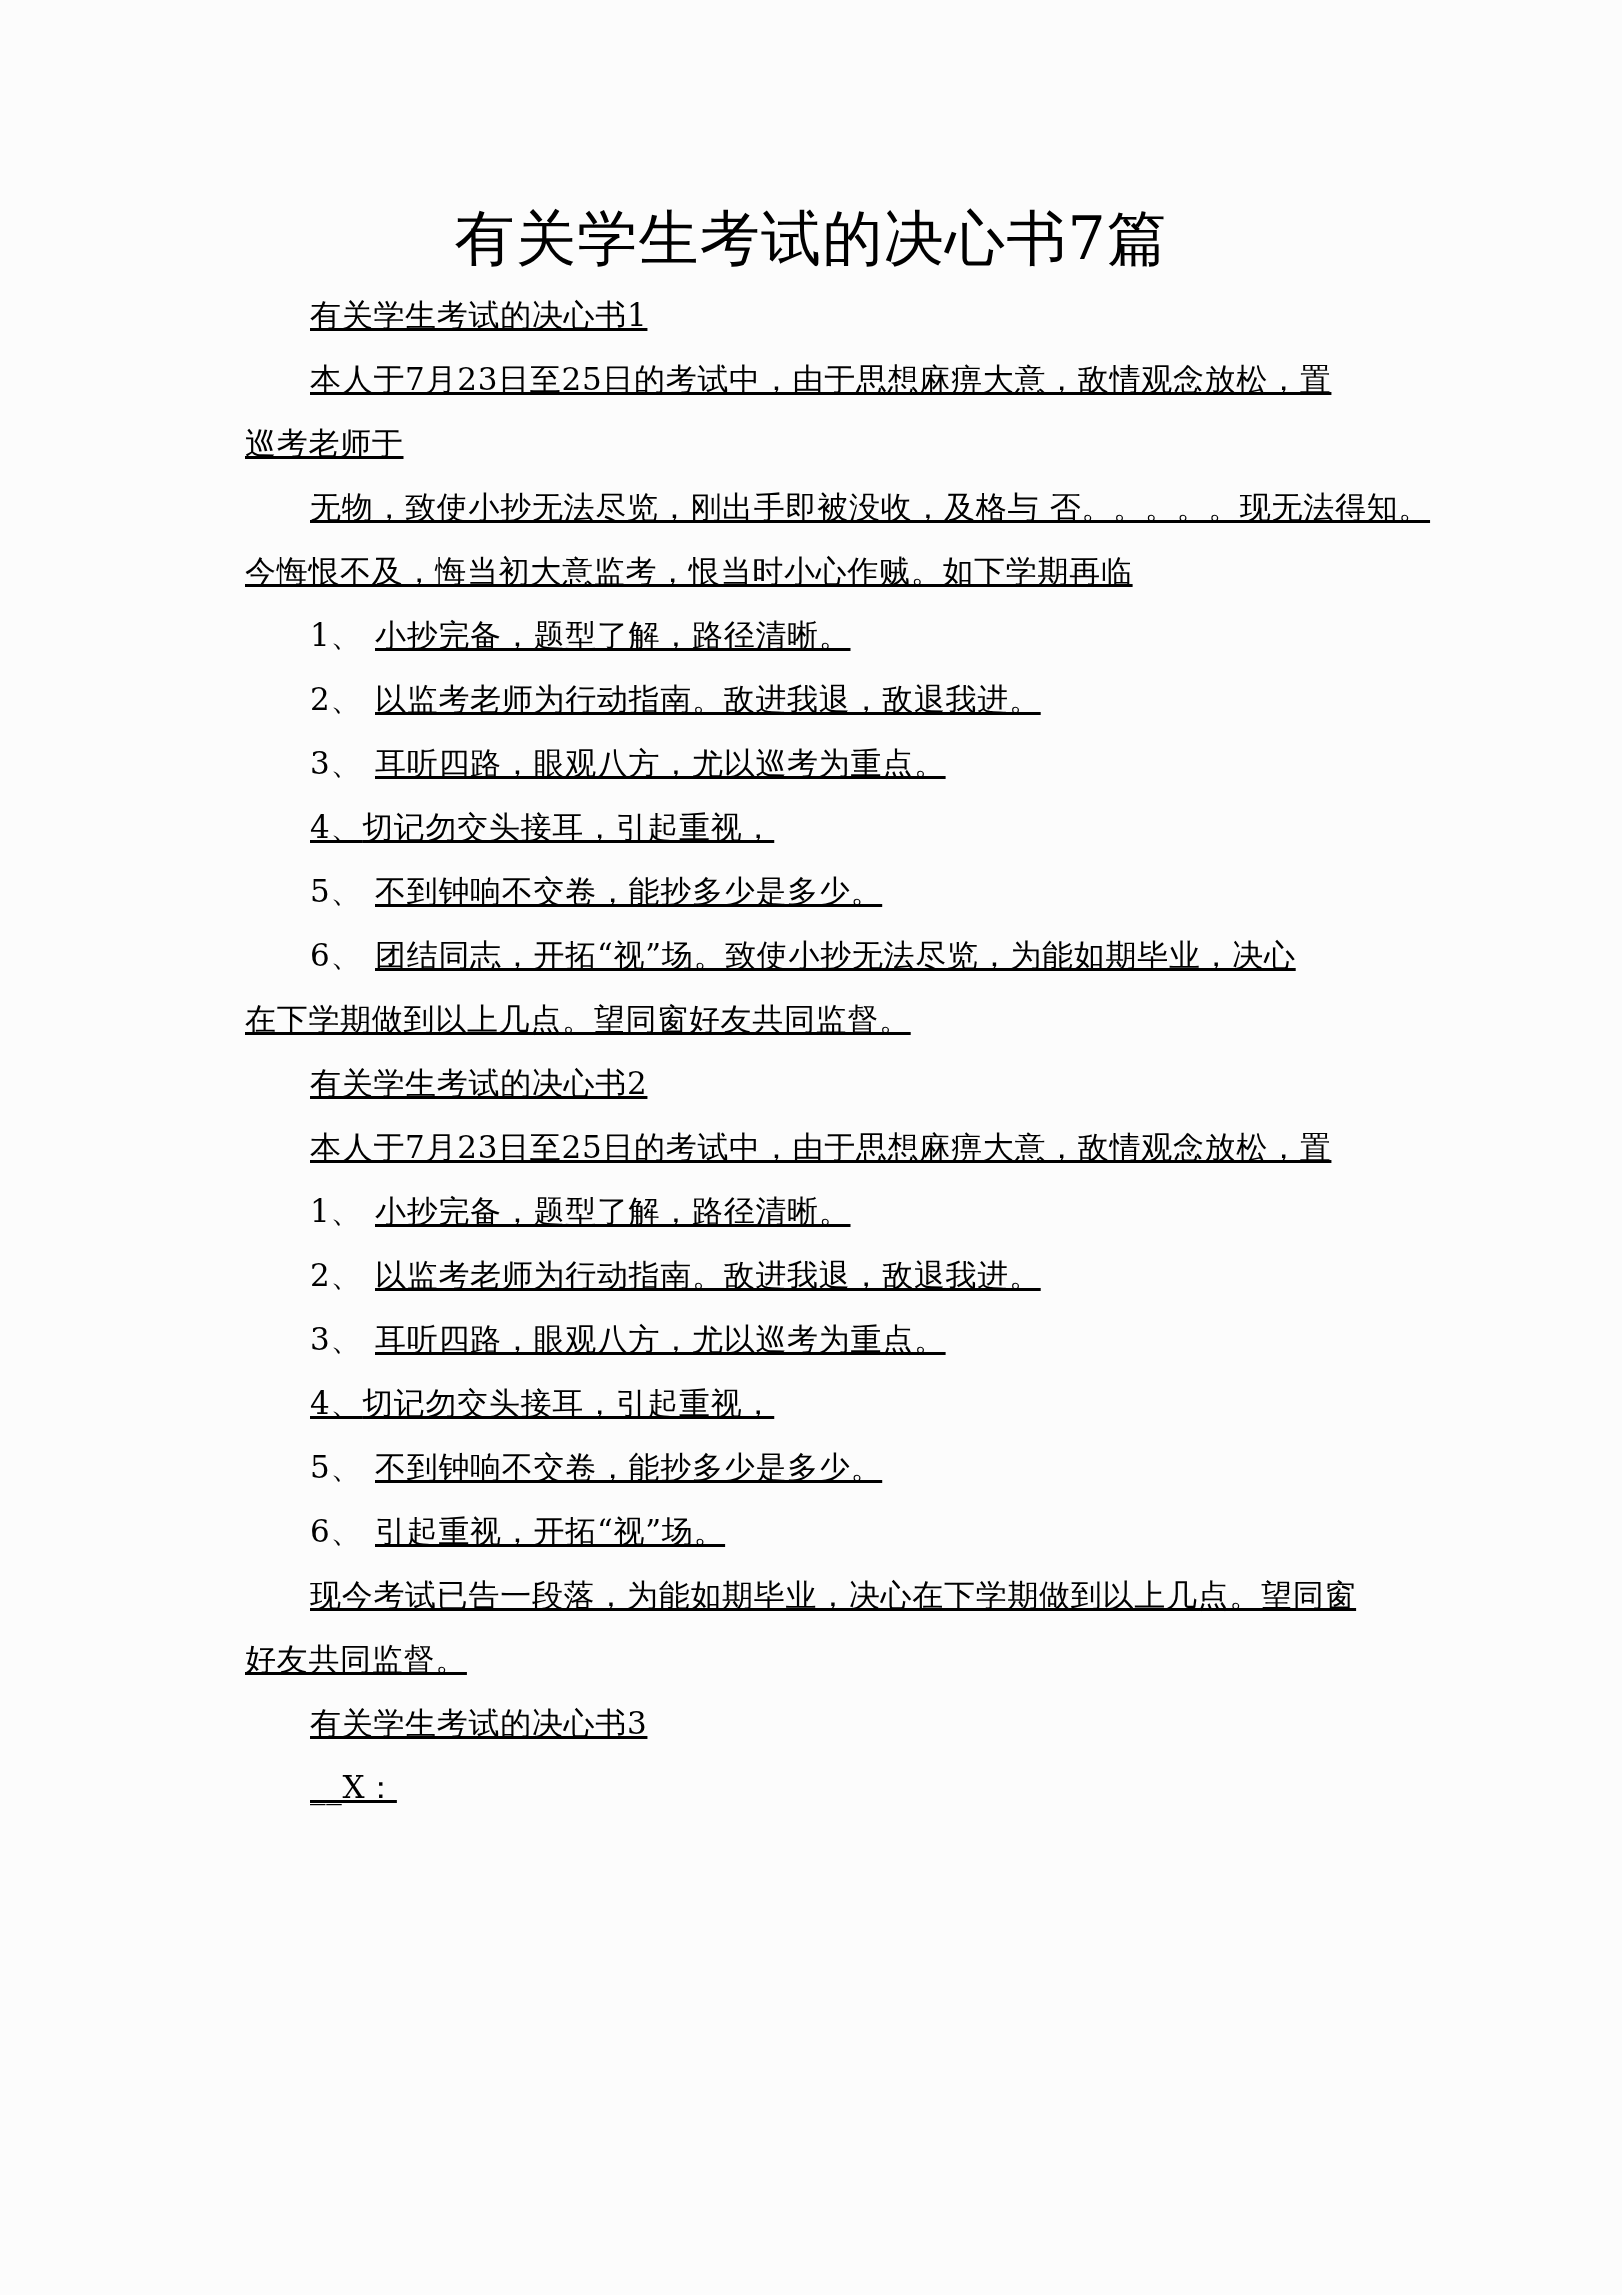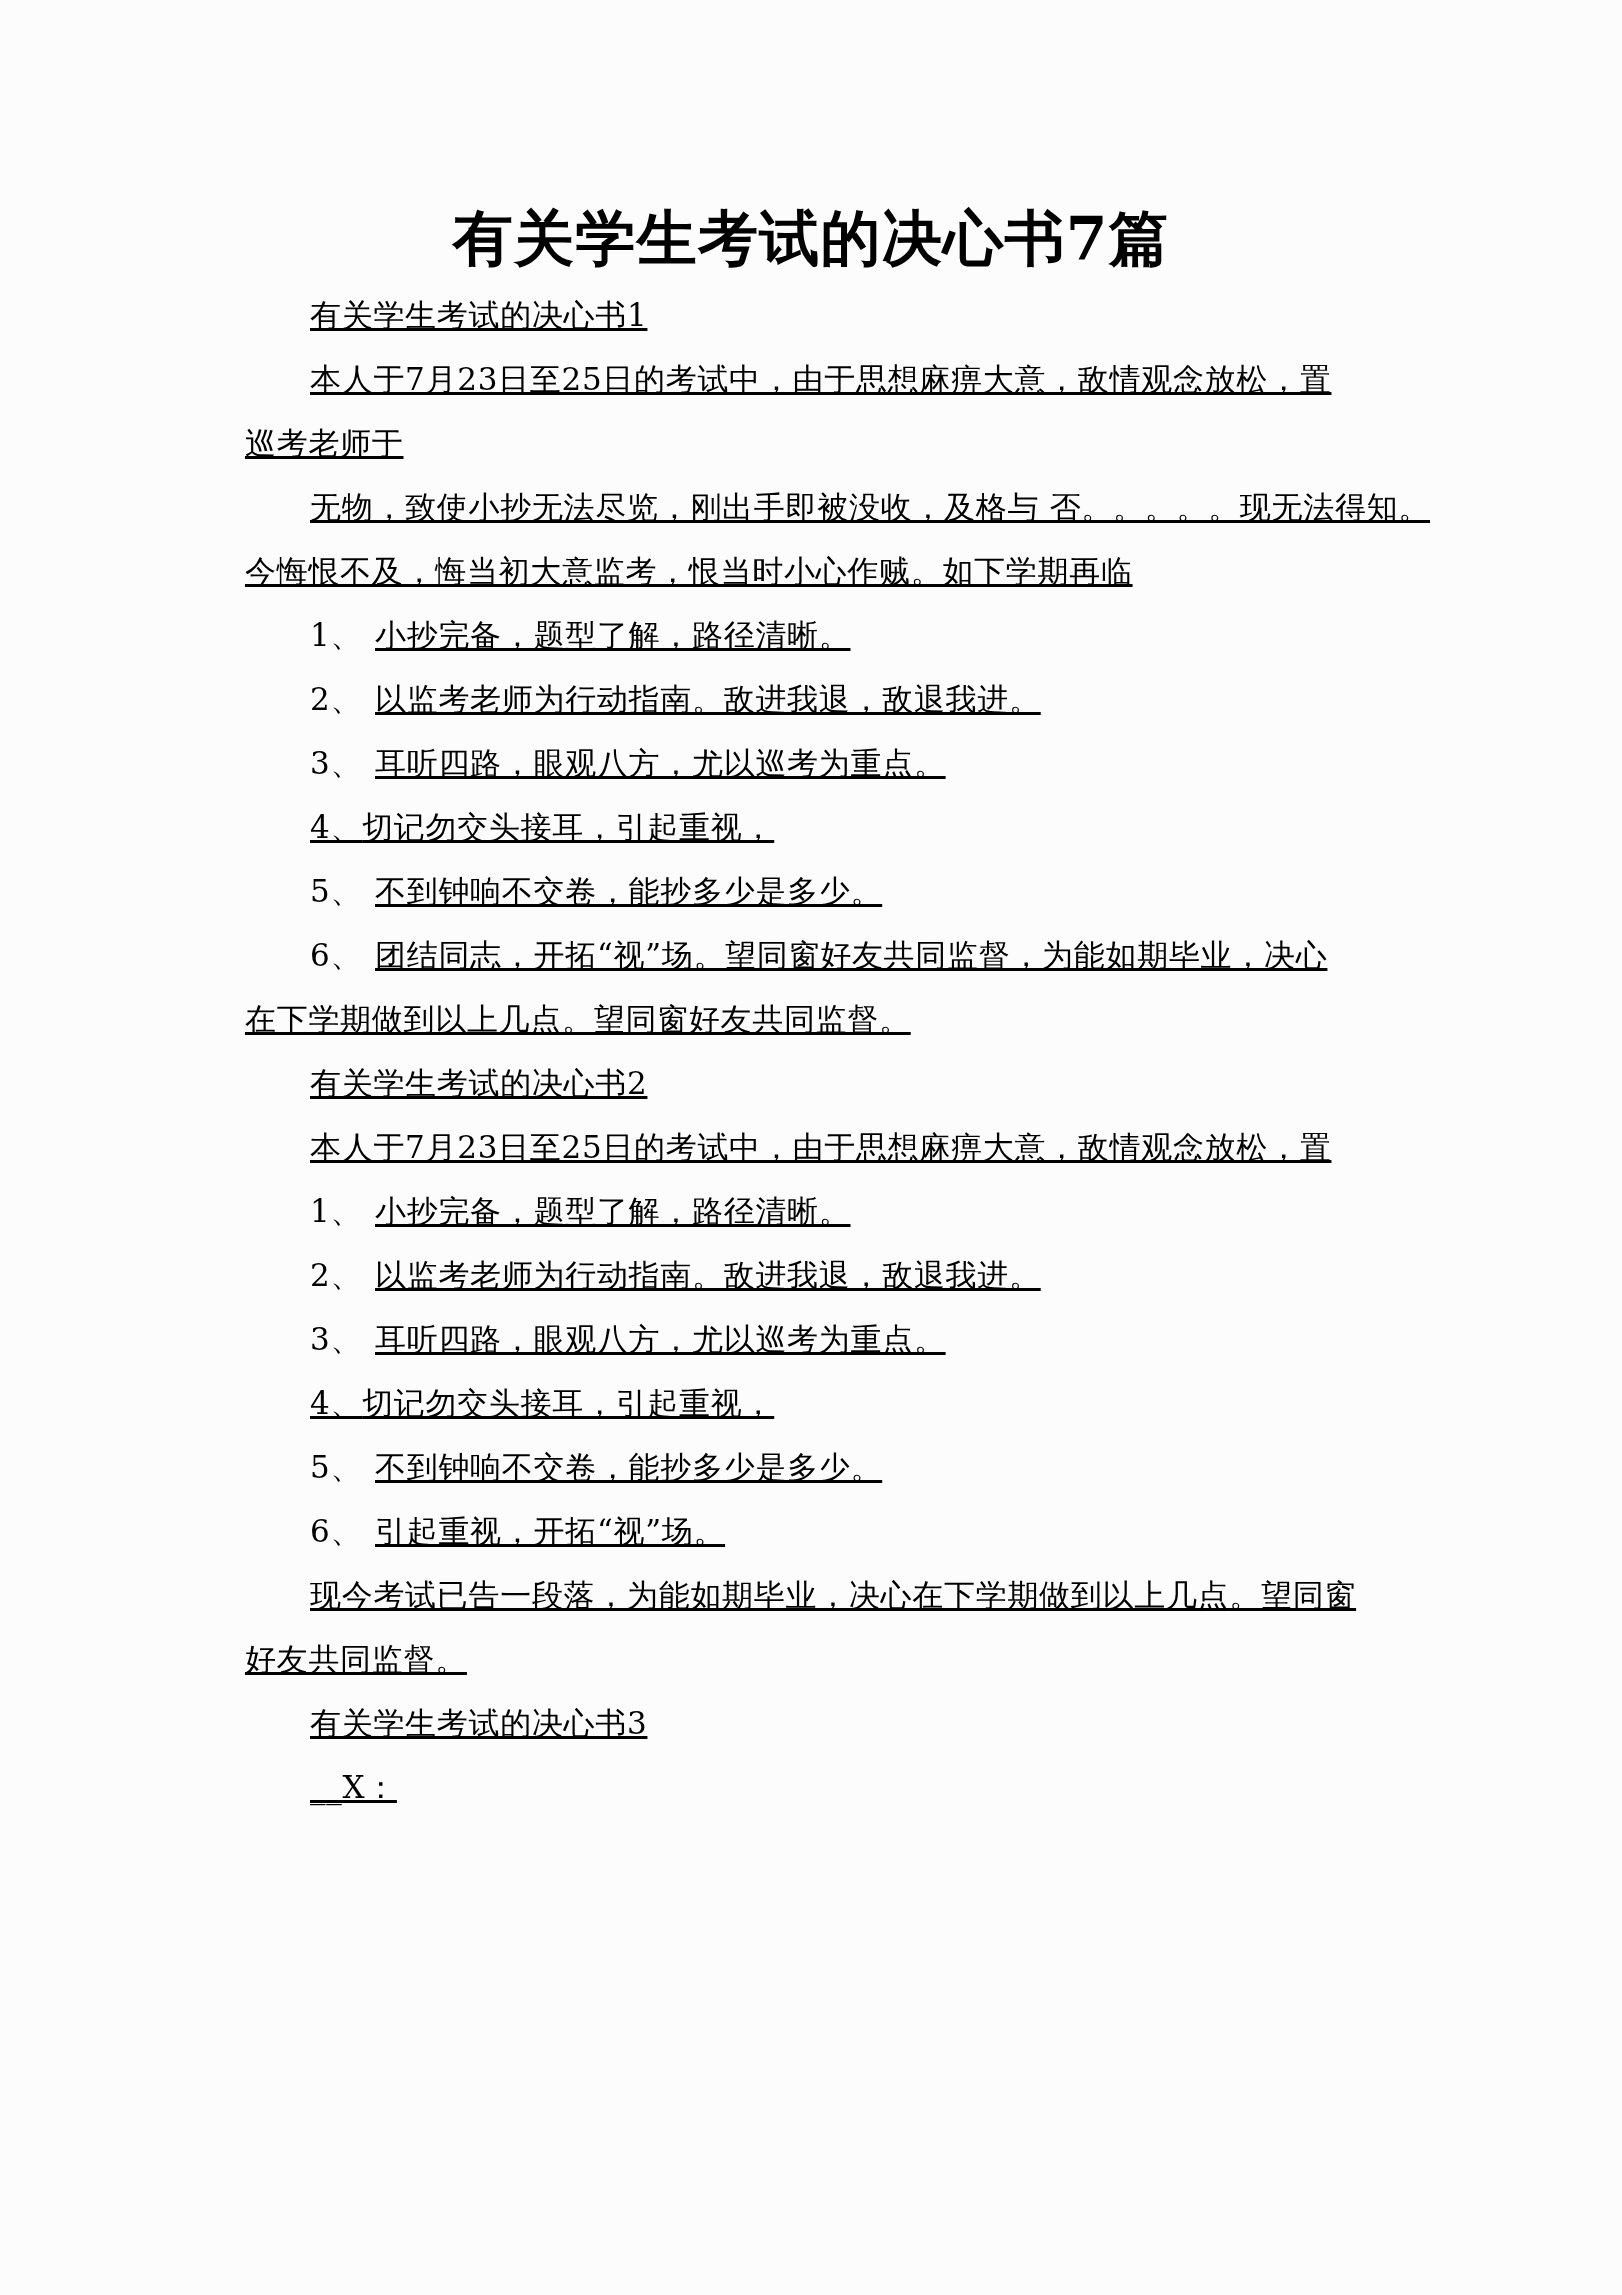--- a/index.html
+++ b/index.html
@@ -24,21 +24,21 @@
   }
   .doc-title {
     position: absolute;
     left: 0;
     top: 196px;
     width: 1623px;
     text-align: center;
     font-size: 60px;
     line-height: 85px;
     letter-spacing: 1.3px;
-    font-weight: bold;
+    font-weight: normal;
     margin: 0;
   }
   .body {
     position: absolute;
     left: 245px;
     top: 283px;
     width: 1132px;
   }
   .line {
     font-size: 31px;
@@ -63,21 +63,21 @@
     <p class="line indent">本人于7月23日至25日的考试中，由于思想麻痹大意，敌情观念放松，置</p>
     <p class="line">巡考老师于</p>
     <p class="line indent">无物，致使小抄无法尽览，刚出手即被没收，及格与 否。。。。。现无法得知。</p>
     <p class="line">今悔恨不及，悔当初大意监考，恨当时小心作贼。如下学期再临</p>
 
     <p class="line indent"><span class="num">1、</span><span>小抄完备，题型了解，路径清晰。</span></p>
     <p class="line indent"><span class="num">2、</span><span>以监考老师为行动指南。敌进我退，敌退我进。</span></p>
     <p class="line indent"><span class="num">3、</span><span>耳听四路，眼观八方，尤以巡考为重点。</span></p>
     <p class="line indent"><span>4、</span><span>切记勿交头接耳，引起重视，</span></p>
     <p class="line indent"><span class="num">5、</span><span>不到钟响不交卷，能抄多少是多少。</span></p>
-    <p class="line indent"><span class="num">6、</span><span>团结同志，开拓“视”场。望同窗好友共同监督，为能如期毕业，决心</span></p>
+    <p class="line indent"><span class="num">6、</span><span>团结同志，开拓“视”场。致使小抄无法尽览，为能如期毕业，决心</span></p>
     <p class="line">在下学期做到以上几点。望同窗好友共同监督。</p>
 
     <p class="line indent">有关学生考试的决心书2</p>
     <p class="line indent">本人于7月23日至25日的考试中，由于思想麻痹大意，敌情观念放松，置</p>
 
     <p class="line indent"><span class="num">1、</span><span>小抄完备，题型了解，路径清晰。</span></p>
     <p class="line indent"><span class="num">2、</span><span>以监考老师为行动指南。敌进我退，敌退我进。</span></p>
     <p class="line indent"><span class="num">3、</span><span>耳听四路，眼观八方，尤以巡考为重点。</span></p>
     <p class="line indent"><span>4、</span><span>切记勿交头接耳，引起重视，</span></p>
     <p class="line indent"><span class="num">5、</span><span>不到钟响不交卷，能抄多少是多少。</span></p>

